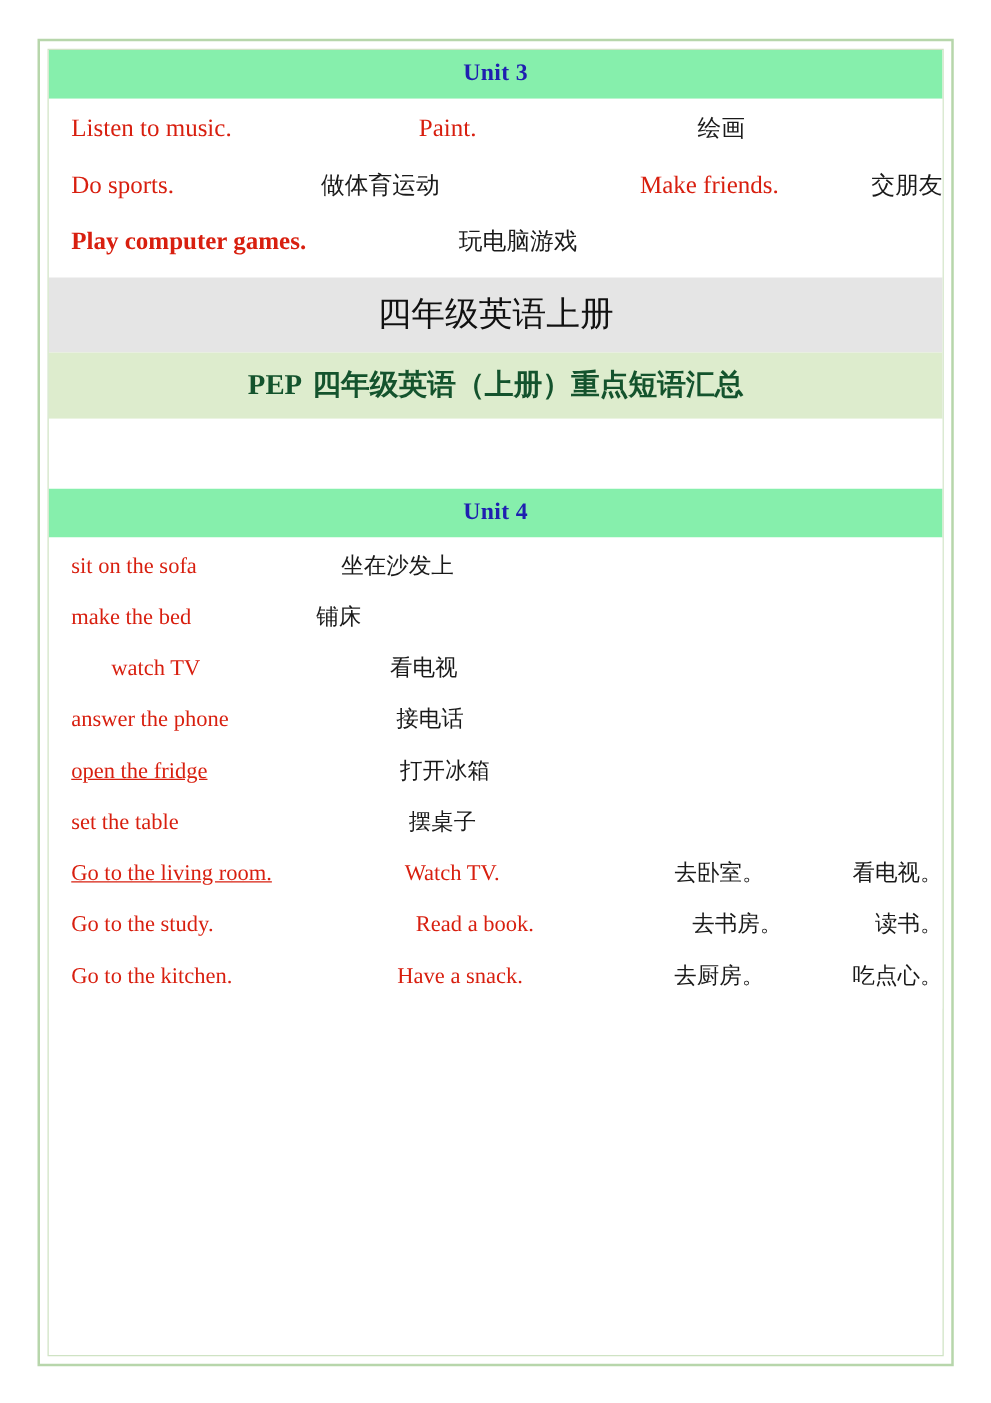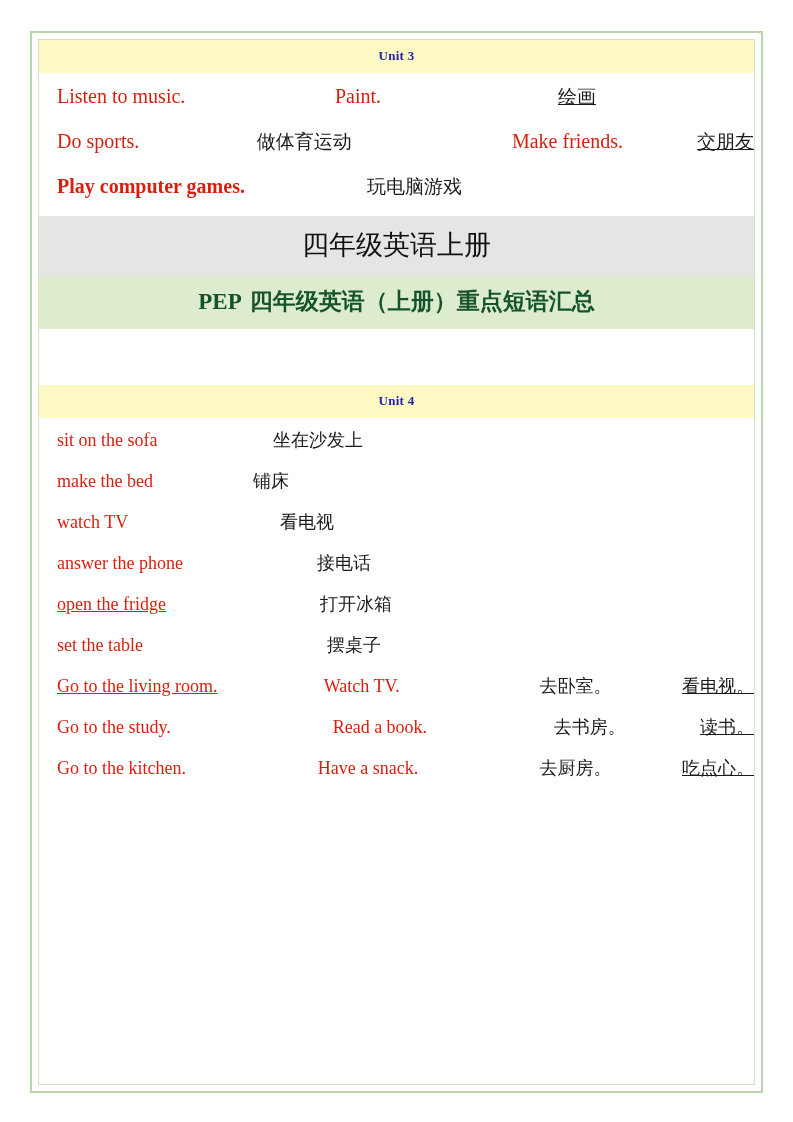--- a/index.html
+++ b/index.html
@@ -31,25 +31,25 @@
   .inner-frame {
     box-sizing: border-box;
     width: 100%;
     height: 100%;
     border: 1px solid #cfe3c4;
     background: #ffffff;
     overflow: hidden;
   }
   
   .unit-bar {
-    background: #fef9c3;
+    background: #86efac;
     text-align: center;
     color: #1f1fb0;
     font-weight: bold;
-    font-size: 13px;
+    font-size: 19px;
     padding: 8px 0 9px 0;
     letter-spacing: 0.3px;
   }
   .phrase-block {
     padding: 2px 0 6px 0;
     background: #ffffff;
   }
   .line {
     display: flex;
     align-items: baseline;
@@ -94,21 +94,21 @@
     height: 56px;
     background: #ffffff;
   }
   
   .u4 .en { font-size: 18px; }
   .u4 .cn { font-size: 18px; }
   .u4 .line { padding-top: 8px; padding-bottom: 9px; }
   .c1 { display: inline-block; }
   .c2 { display: inline-block; }
   .c3 { display: inline-block; margin-left: 38px; }
-  .c4 { display: inline-block; text-decoration: underline; }
+  .c4 { display: inline-block; }
 </style>
 </head>
 <body>
 
 <div class="page">
   <div class="outer-frame">
     <div class="inner-frame">
 
       <div class="unit-bar">Unit 3</div>
       <div class="phrase-block u3">
@@ -145,21 +145,21 @@
 
         <div class="line">
           <span class="en c1" style="width:168px;">sit on the sofa</span>
           <span class="cn c2">坐在沙发上</span>
         </div>
         <div class="line">
           <span class="en c1" style="width:148px;">make the bed</span>
           <span class="cn c2">铺床</span>
         </div>
         <div class="line">
-          <span class="en c1" style="width:175px;">watch TV</span>
+          <span class="en c1" style="width:175px;margin-left:32px;">watch TV</span>
           <span class="cn c2">看电视</span>
         </div>
         <div class="line">
           <span class="en c1" style="width:212px;">answer the phone</span>
           <span class="cn c2">接电话</span>
         </div>
         <div class="line">
           <span class="en c1" style="width:215px;text-decoration:underline;">open the fridge</span>
           <span class="cn c2">打开冰箱</span>
         </div>

